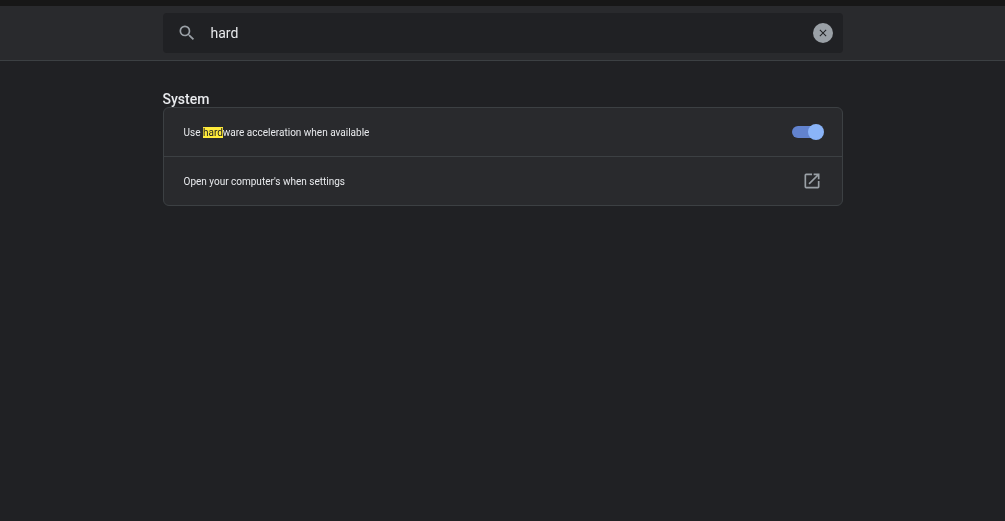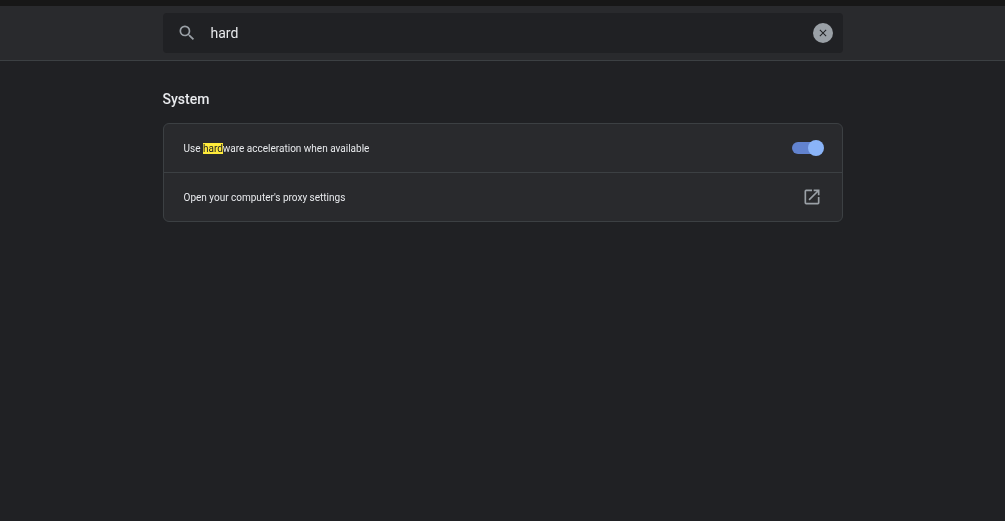--- a/index.html
+++ b/index.html
@@ -75,21 +75,21 @@
       justify-content: center;
       padding-top: 30px;
     }
     .content-inner {
       width: 680px;
     }
     .section-title {
       font-size: 14px;
       font-weight: 500;
       color: #e8eaed;
-      margin-bottom: 16px;
+      margin-bottom: 0;
     }
     .card {
       background-color: #292a2d;
       border-radius: 6px;
       border: 1px solid #3c4043;
       overflow: hidden;
     }
     .row {
       display: flex;
       align-items: center;
@@ -162,21 +162,21 @@
       <div class="row">
         <div class="row-label">
           <span>Use </span><span class="highlight">hard</span><span>ware acceleration when available</span>
         </div>
         <div class="toggle">
           <div class="toggle-thumb"></div>
         </div>
       </div>
 
       <div class="row row-clickable">
-        <div class="row-label">Open your computer's proxy settings</div>
+        <div class="row-label">Open your computer's when settings</div>
         <svg class="external-icon" viewBox="0 0 24 24" fill="currentColor">
           <path d="M19 19H5V5h7V3H5a2 2 0 00-2 2v14a2 2 0 002 2h14a2 2 0 002-2v-7h-2v7zM14 3v2h3.59l-9.83 9.83 1.41 1.41L19 6.41V10h2V3h-7z"></path>
         </svg>
       </div>
 
     </div>
   </div>
 </div>
 
 </body></html>

